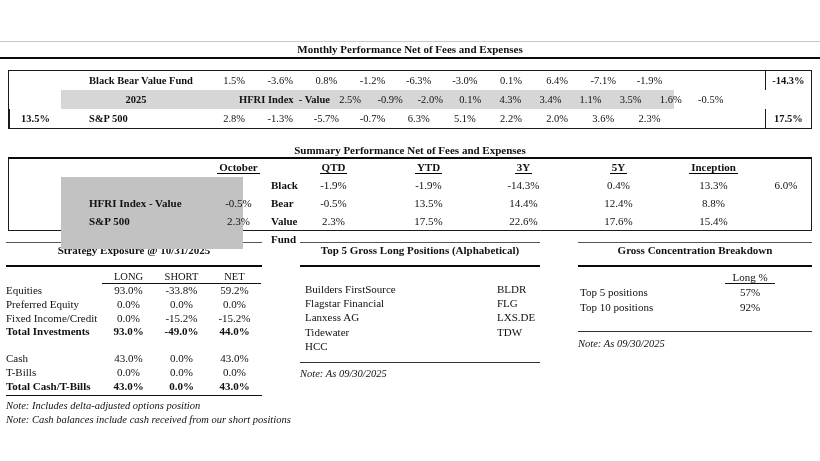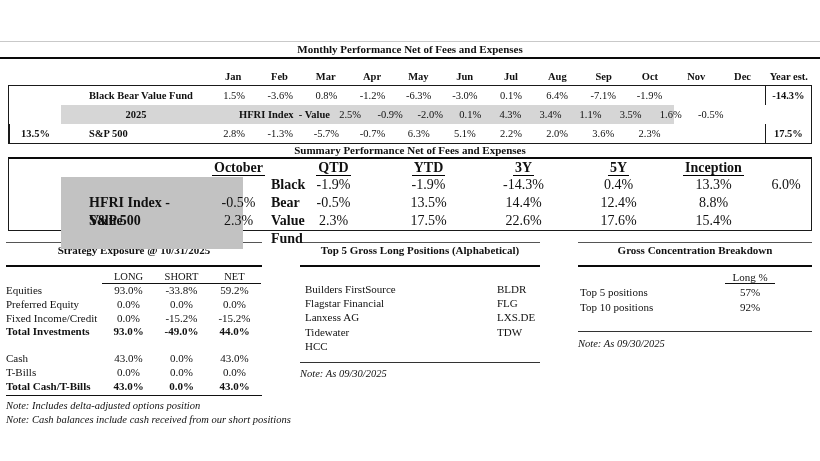--- a/index.html
+++ b/index.html
@@ -19,21 +19,21 @@
   .m-row{height:19px;line-height:19px;position:relative;}
   .m-row div{text-align:center;position:relative;z-index:1;}
   .m-label{font-weight:bold;text-align:left !important;padding-left:28px;white-space:pre;}
   .m-year{font-weight:bold;}
   .m-row .yest{border-left:1px solid #1a1a1a;font-weight:bold;}
   .hl-band{position:absolute;left:52px;width:613px;top:0;bottom:0;background:#d6d6d6;z-index:0;}
   
   .summary-title{left:0;right:0;top:144px;height:13px;line-height:13px;text-align:center;
       font-weight:bold;font-size:11px;}
   .s-box{left:8px;top:157px;width:804px;border:1px solid #1a1a1a;border-top:2px solid #0a0a0a;
-      font-size:14px;box-sizing:border-box;}
+      font-size:11px;box-sizing:border-box;}
   .s-grid{display:grid;grid-template-columns:182px repeat(6,95px) 1fr;}
   .s-header{height:17px;line-height:17px;font-weight:bold;}
   .s-header div{text-align:center;}
   .s-header span{border-bottom:1px solid #000;padding:0 2px;}
   .s-row{height:18px;line-height:18px;position:relative;}
   .s-row div{text-align:center;position:relative;z-index:1;}
   .s-label{font-weight:bold;text-align:left !important;padding-left:80px;}
   .s-band{position:absolute;left:52px;right:55px;top:1px;bottom:1px;background:#c2c2c2;z-index:0;}
   
   .panel{top:242px;font-size:11px;}
@@ -65,37 +65,20 @@
   .c-row{display:grid;grid-template-columns:132px 80px 1fr;height:14.5px;line-height:14.5px;}
   .c-row .lbl{padding-left:2px;}
   .c-row .val{text-align:center;}
   .conc .rule{margin-top:17px;margin-bottom:5px;}
 </style>
 </head>
 <body>
 
 <div class="abs title-band">Monthly Performance Net of Fees and Expenses</div>
 <div class="abs monthly">
-  <div class="m-grid m-header" id="m-header">
-      <div></div>
-      <div></div>
-      <div>Jan</div>
-      <div>Feb</div>
-      <div>Mar</div>
-      <div>Apr</div>
-      <div>May</div>
-      <div>Jun</div>
-      <div>Jul</div>
-      <div>Aug</div>
-      <div>Sep</div>
-      <div>Oct</div>
-      <div>Nov</div>
-      <div>Dec</div>
-      <div>Year est.</div>
-    </div>
   <div class="m-box" id="m-box">
       <div class="m-grid m-row">
         <div class="m-year"></div>
         <div class="m-label">Black Bear Value Fund</div>
         <div>1.5%</div>
         <div>-3.6%</div>
         <div>0.8%</div>
         <div>-1.2%</div>
         <div>-6.3%</div>
         <div>-3.0%</div>

